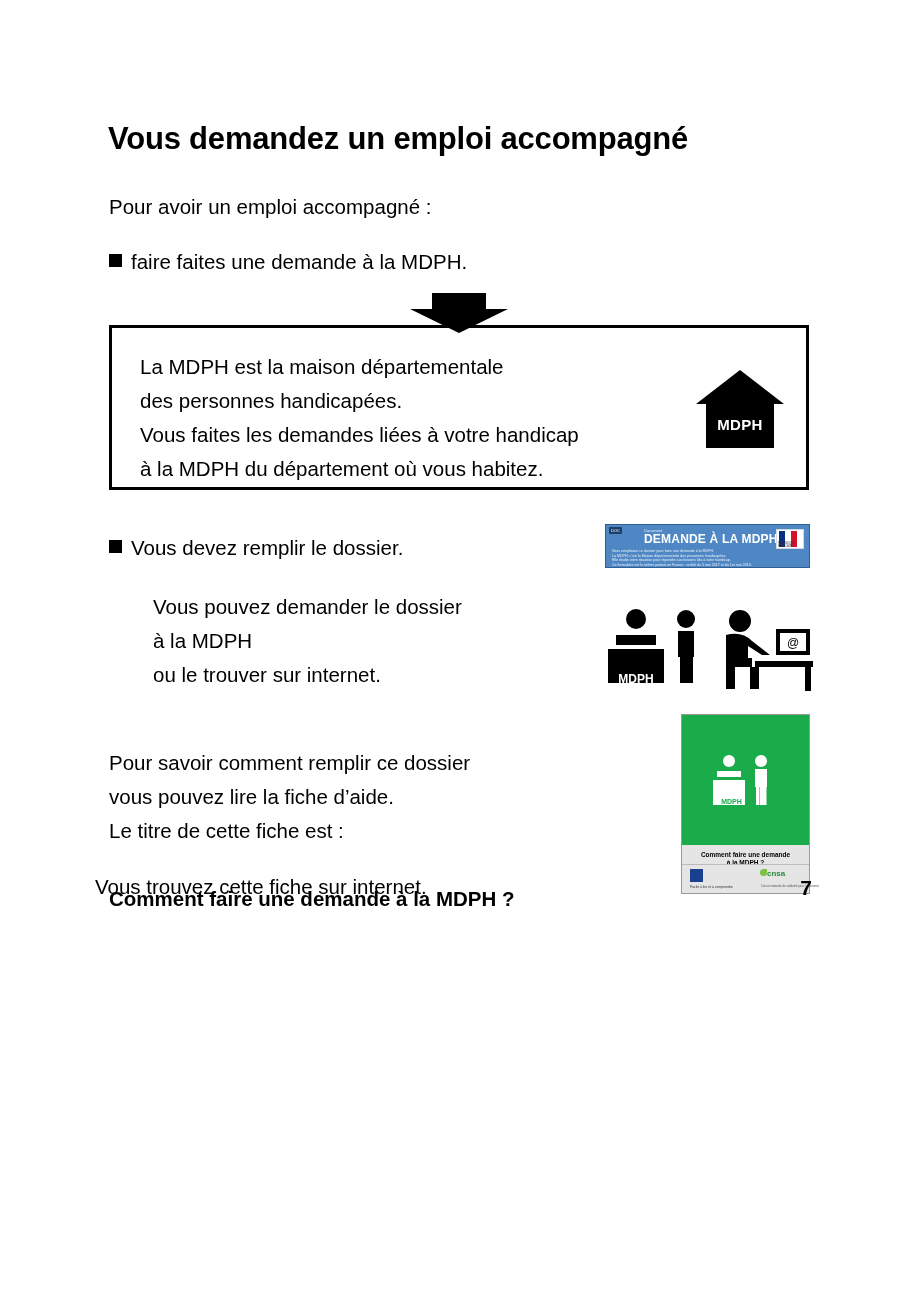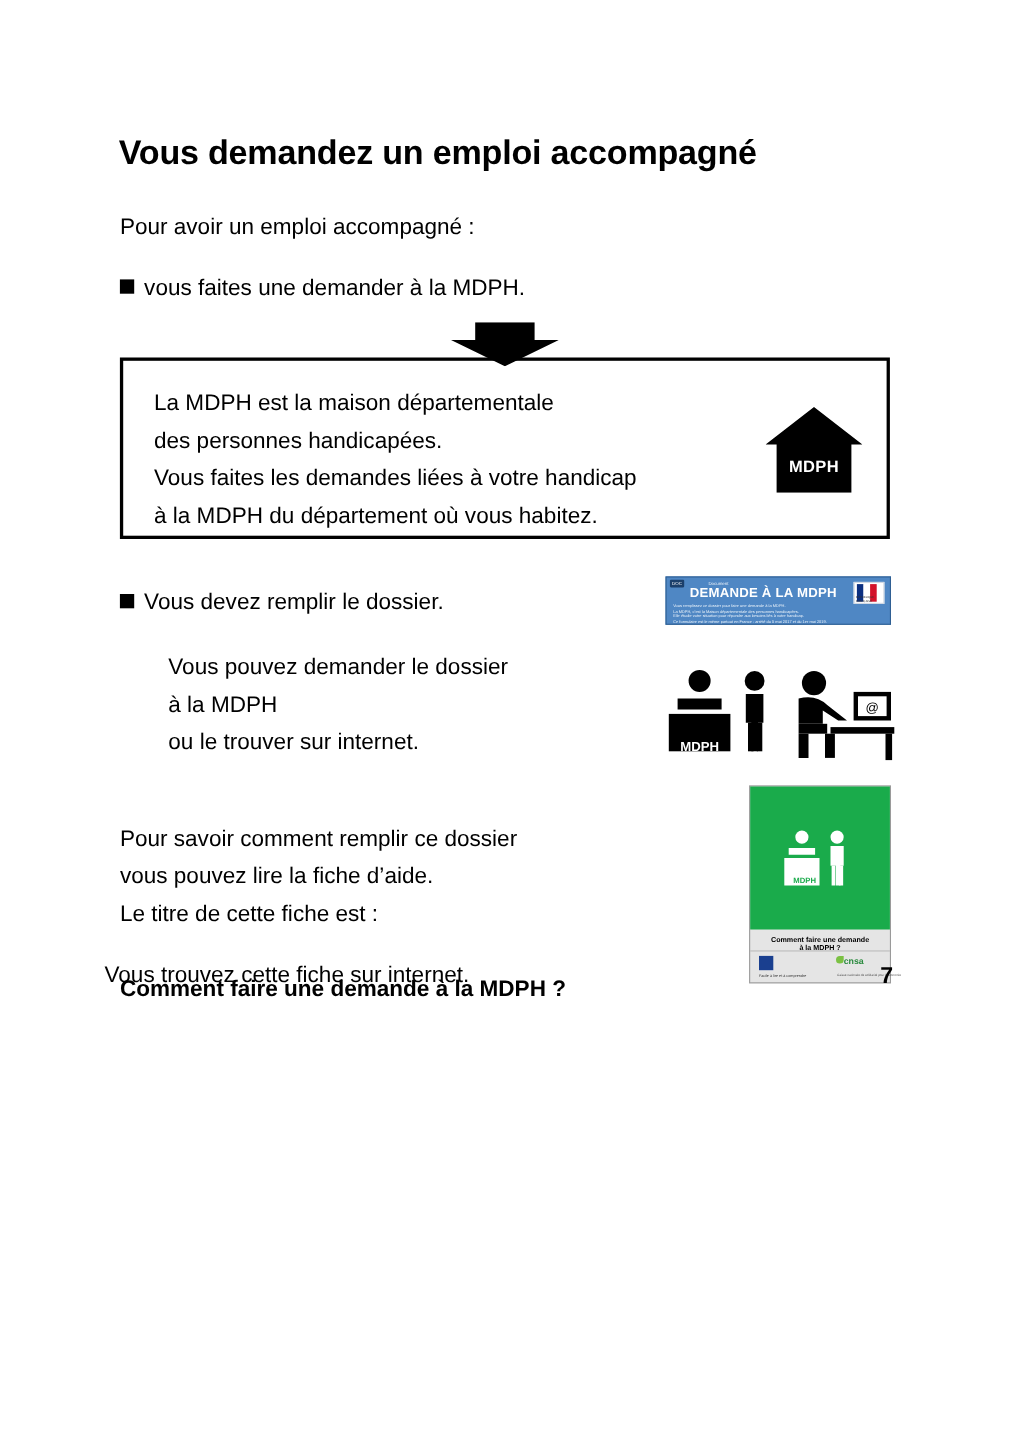--- a/index.html
+++ b/index.html
@@ -128,21 +128,21 @@
     border-radius: 1px;
   }
   .doc-thumb .dt-sub {
     position: absolute;
     left: 38px; top: 3px;
     color: #e8f0f8;
     font-size: 4px;
   }
   .doc-thumb .dt-title {
     position: absolute;
-    left: 21px; top: 7px;
+    left: 38px; top: 7px;
     color: #ffffff;
     font-size: 12px;
     font-weight: bold;
     letter-spacing: 0.2px;
   }
   .doc-thumb .dt-lines {
     position: absolute;
     left: 6px; top: 24px;
     width: 165px;
     color: #eaf2fa;
@@ -298,21 +298,21 @@
 <body>
 
 <div class="page">
 
   <h1 class="title">Vous demandez un emploi accompagné</h1>
 
   <div class="para intro">Pour avoir un emploi accompagné :</div>
 
   <div class="bullet-row b1">
     <span class="bullet-sq"></span>
-    <span>vous faites une demander à la MDPH.</span>
+    <span>faire faites une demande à la MDPH.</span>
   </div>
 
   <div class="arrow">
     <svg width="98" height="40" viewBox="0 0 98 40">
       <polygon points="22,0 76,0 76,16 98,16 49,40 0,16 22,16" fill="#000000"></polygon>
     </svg>
   </div>
 
   <div class="infobox">
     <div class="infobox-text">La MDPH est la maison départementale

